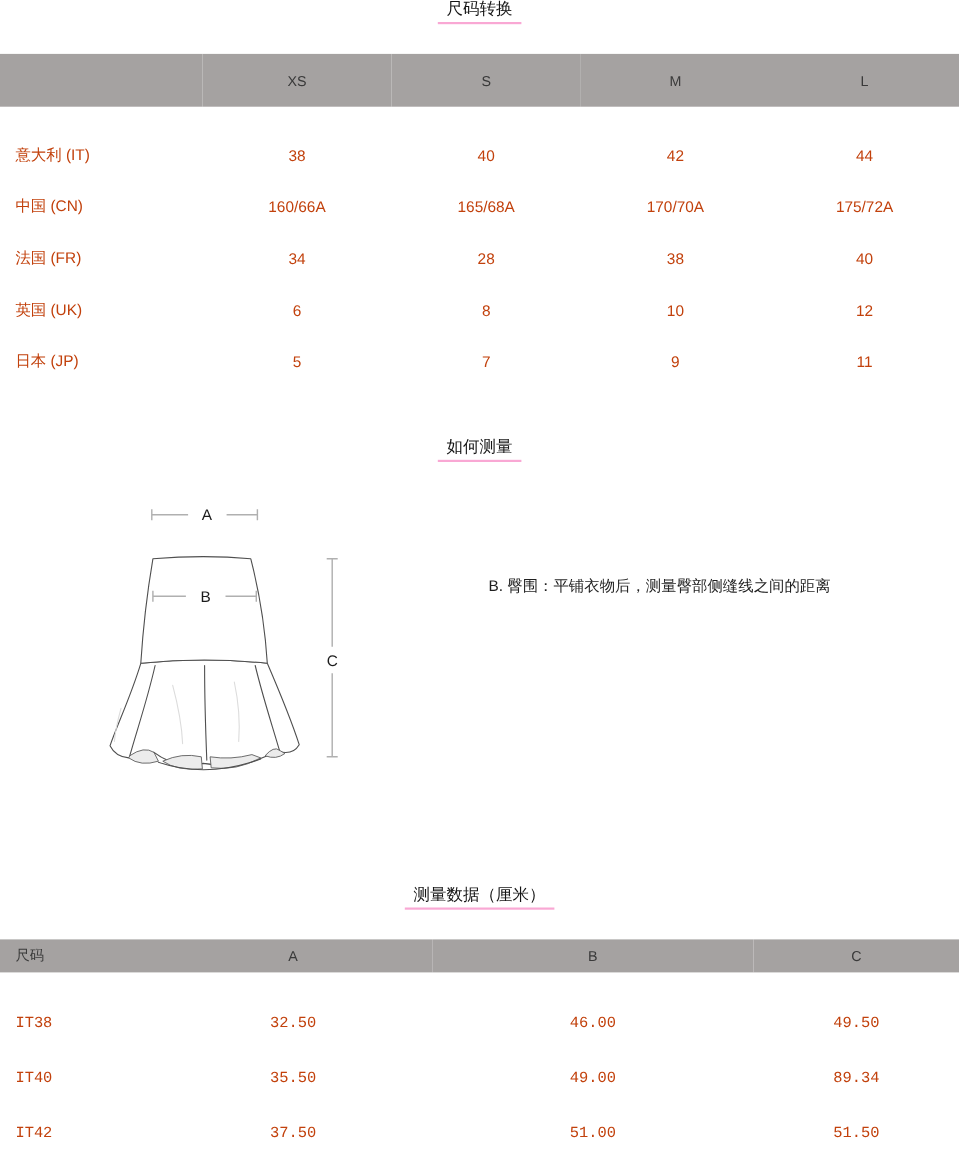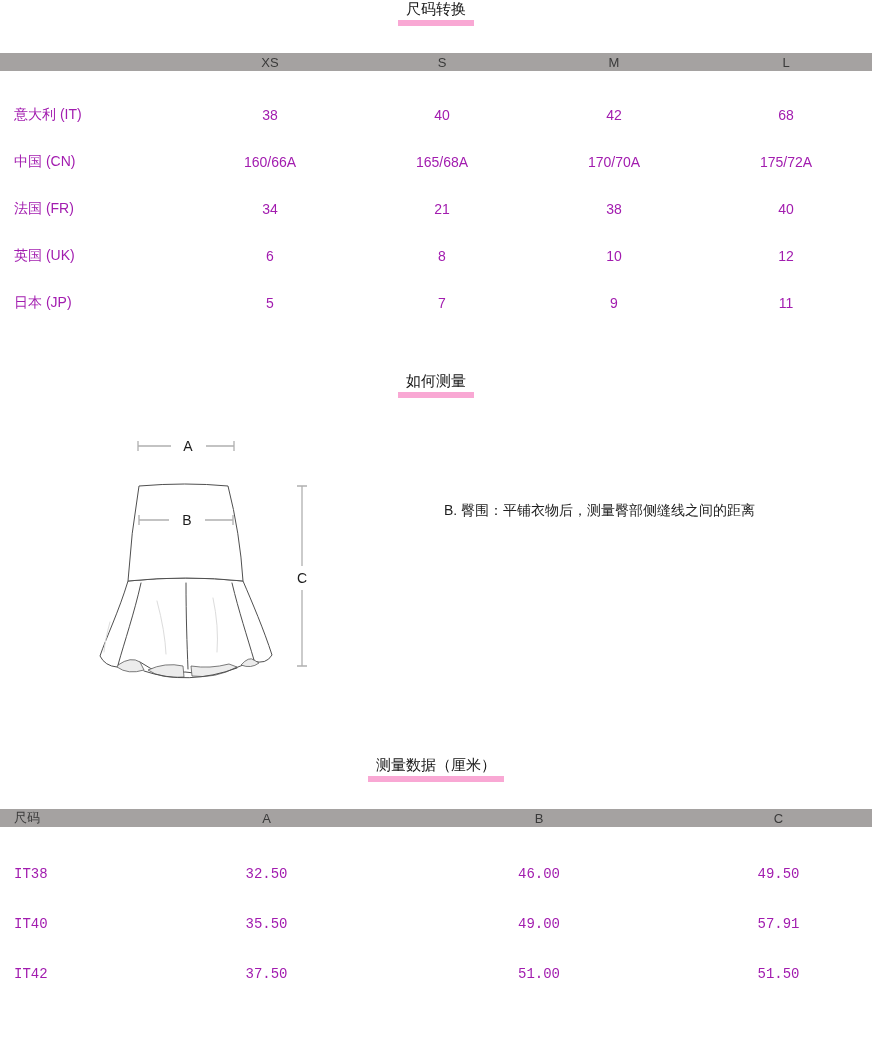--- a/index.html
+++ b/index.html
@@ -11,59 +11,59 @@
   }
   .sec-title {
     text-align: center;
     font-size: 15px;
     font-weight: normal;
     color: #141414;
     line-height: 18px;
   }
   .sec-title .underlined {
     display: inline-block;
-    border-bottom: 6px solid #f9a8d4;
+    border-bottom: 2px solid #f9a8d4;
     padding: 0 8px 2px 8px;
   }
   table { border-collapse: collapse; table-layout: fixed; width: 872px; }
   thead th {
     background: #a5a2a1;
     font-weight: normal;
     font-size: 13px;
     color: #3a3a3a;
     text-align: center;
     vertical-align: middle;
   }
-  #size-table thead th { height: 18px; }
-  #measure-table thead th { height: 18px; }
+  #size-table thead th { height: 48px; }
+  #measure-table thead th { height: 30px; }
   th.label-col, td.label-col { text-align: left; padding-left: 14px; }
   tbody td {
     font-size: 14px;
-    color: #a21caf;
+    color: #c2410c;
     text-align: center;
     vertical-align: middle;
   }
   #size-table tbody tr.data-row td { height: 47px; }
   #measure-table tbody tr.data-row td { height: 50px; font-family: Liberation Mono, monospace; }
   #size-table tr.spacer td { height: 20px; }
   #measure-table tr.spacer td { height: 22px; }
 
   #size-table { margin-top: 27px; }
   .how-title { margin-top: 46px; }
   .measure-row { display: flex; margin-top: 28px; }
   .diagram-wrap { margin-left: 95px; width: 230px; height: 260px; }
   .notes { margin-left: 119px; padding-top: 75px; }
   .note-line {
     font-size: 14px;
     line-height: 18px;
     margin-bottom: 36px;
     white-space: nowrap;
     color: #1f1f1f;
   }
-  .meas-title { margin-top: 70px; }
+  .meas-title { margin-top: 97px; }
   #measure-table { margin-top: 27px; }
 
   .sketch { stroke: #4f4f4f; stroke-width: 1; fill: none; stroke-linecap: round; stroke-linejoin: round; }
   .sketch-fill { stroke: #4f4f4f; stroke-width: 1; fill: #ffffff; stroke-linejoin: round; }
   .sketch-shade { stroke: #5a5a5a; stroke-width: 0.8; fill: #ececec; stroke-linejoin: round; }
   .sketch-faint { stroke: #dcdcdc; stroke-width: 1; fill: none; stroke-linecap: round; }
   .dim-line { stroke: #b0b0b0; stroke-width: 1.3; fill: none; }
   .dim-label { font-size: 14px; fill: #1c1c1c; font-family: "Liberation Sans", "DejaVu Sans", sans-serif; }
 </style>
 </head>
@@ -91,33 +91,33 @@
     </thead>
     <tbody>
       <tr class="spacer">
           <td colspan="5"></td>
         </tr>
       <tr class="data-row">
         <td class="label-col">意大利 (IT)</td>
         <td>38</td>
         <td>40</td>
         <td>42</td>
-        <td>68</td>
+        <td>44</td>
       </tr>
       <tr class="data-row">
         <td class="label-col">中国 (CN)</td>
         <td>160/66A</td>
         <td>165/68A</td>
         <td>170/70A</td>
         <td>175/72A</td>
       </tr>
       <tr class="data-row">
         <td class="label-col">法国 (FR)</td>
         <td>34</td>
-        <td>21</td>
+        <td>28</td>
         <td>38</td>
         <td>40</td>
       </tr>
       <tr class="data-row">
         <td class="label-col">英国 (UK)</td>
         <td>6</td>
         <td>8</td>
         <td>10</td>
         <td>12</td>
       </tr>
@@ -206,21 +206,21 @@
       <tr class="data-row">
         <td class="label-col">IT38</td>
         <td>32.50</td>
         <td>46.00</td>
         <td>49.50</td>
       </tr>
       <tr class="data-row">
         <td class="label-col">IT40</td>
         <td>35.50</td>
         <td>49.00</td>
-        <td>57.91</td>
+        <td>89.34</td>
       </tr>
       <tr class="data-row">
         <td class="label-col">IT42</td>
         <td>37.50</td>
         <td>51.00</td>
         <td>51.50</td>
       </tr>
     </tbody>
   </table>
 </section>

